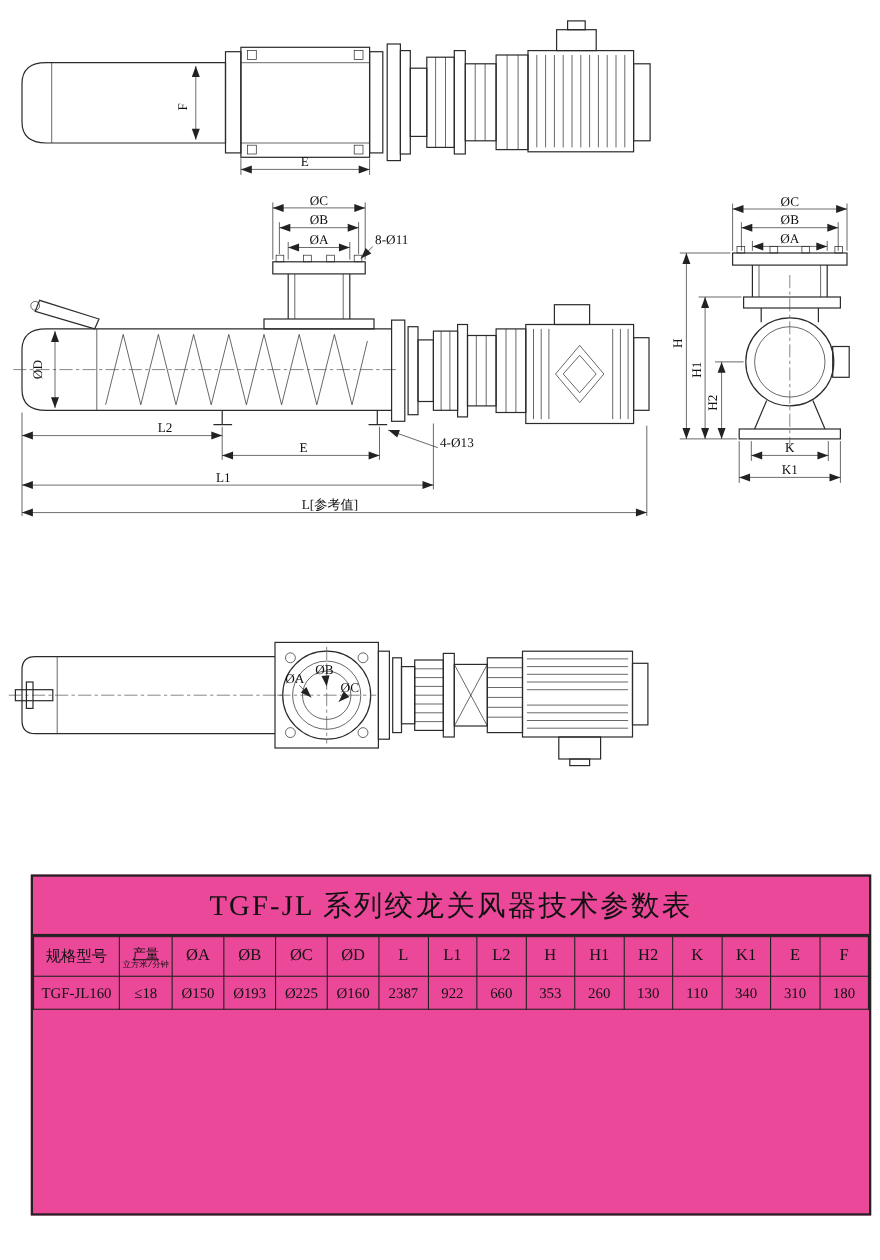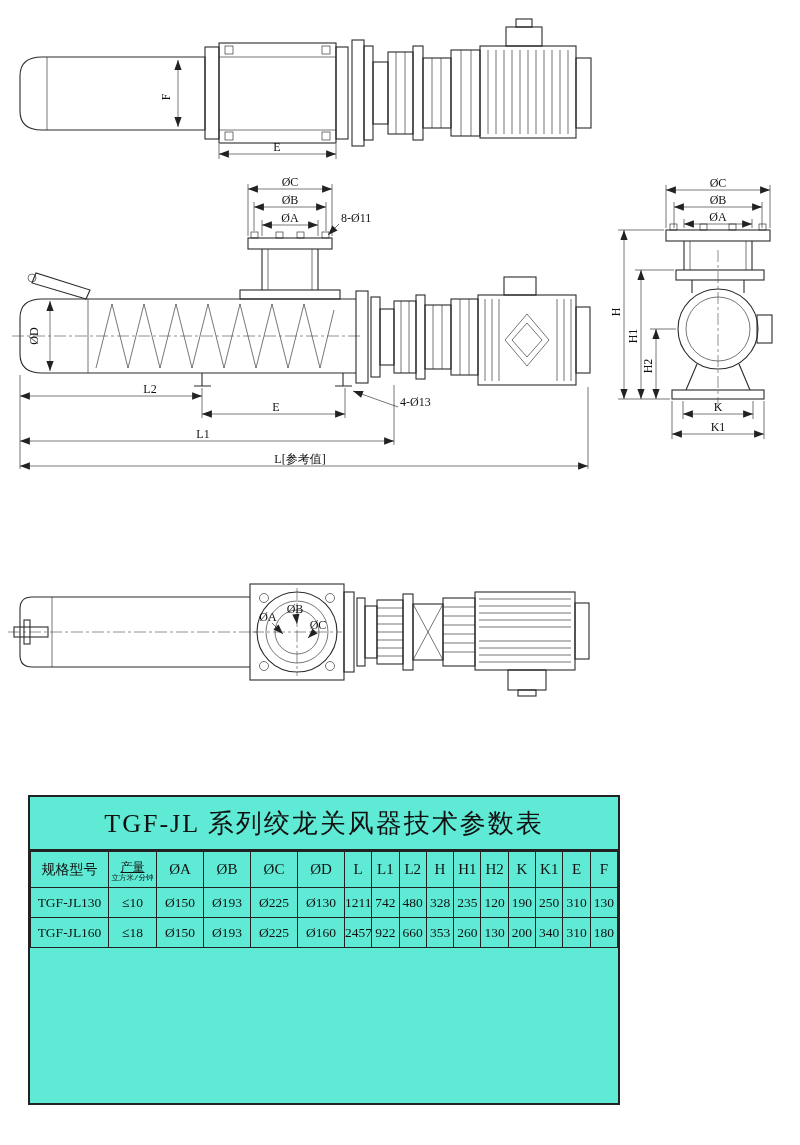--- a/index.html
+++ b/index.html
@@ -13,22 +13,22 @@
 
   
   .ol   { stroke:#2b2b2b; stroke-width:1.1; fill:none; }
   .thin { stroke:#2b2b2b; stroke-width:0.65; fill:none; }
   .dim  { stroke:#333;    stroke-width:0.65; fill:none; }
   .cl   { stroke:#555;    stroke-width:0.65; fill:none; stroke-dasharray:12 3 3 3; }
   .dimtxt { font-size:12px; font-family:"Liberation Serif", serif; fill:#111; }
 
   
   .spec-frame {
-    position:absolute; left:28px; top:795px; width:592px; height:310px;
-    border:2px solid #222; background:#5eead4;
+    position:absolute; left:28px; top:795px; width:764px; height:310px;
+    border:2px solid #222; background:#ec4899;
   }
   .spec-title {
     height:54px; border-bottom:2px solid #222;
     display:flex; align-items:center; justify-content:center;
     font-size:26px; letter-spacing:2px; font-weight:400;
   }
   table.spec { width:100%; border-collapse:collapse; table-layout:fixed; }
   table.spec th, table.spec td {
     border:1.4px solid #222; text-align:center; vertical-align:middle;
     font-weight:400; padding:0; overflow:hidden;
@@ -334,51 +334,33 @@
           <th>L2</th>
           <th>H</th>
           <th>H1</th>
           <th>H2</th>
           <th>K</th>
           <th>K1</th>
           <th>E</th>
           <th>F</th>
         </tr>
         <tr>
-          <td>TGF-JL130</td>
-          <td>≤10</td>
-          <td>Ø150</td>
-          <td>Ø193</td>
-          <td>Ø225</td>
-          <td>Ø130</td>
-          <td>1211</td>
-          <td>742</td>
-          <td>480</td>
-          <td>328</td>
-          <td>235</td>
-          <td>120</td>
-          <td>190</td>
-          <td>250</td>
-          <td>310</td>
-          <td>130</td>
-        </tr>
-        <tr>
           <td>TGF-JL160</td>
           <td>≤18</td>
           <td>Ø150</td>
           <td>Ø193</td>
           <td>Ø225</td>
           <td>Ø160</td>
-          <td>2457</td>
+          <td>2387</td>
           <td>922</td>
           <td>660</td>
           <td>353</td>
           <td>260</td>
           <td>130</td>
-          <td>200</td>
+          <td>110</td>
           <td>340</td>
           <td>310</td>
           <td>180</td>
         </tr>
       </tbody>
     </table>
   </div>
 
 </div>
 

